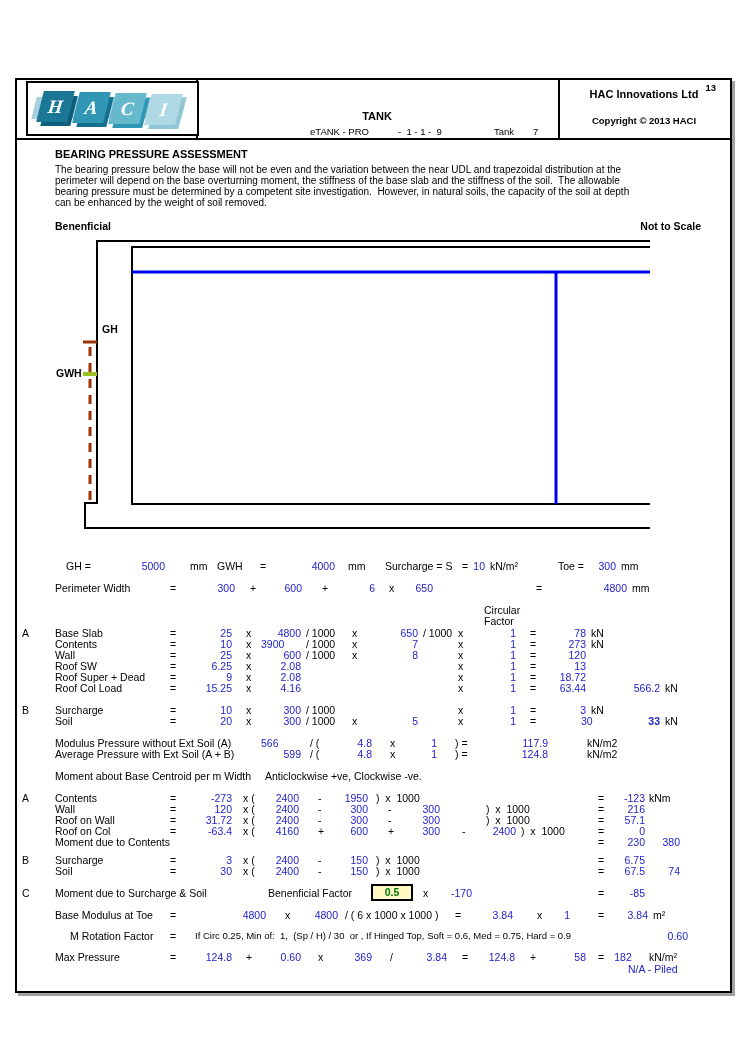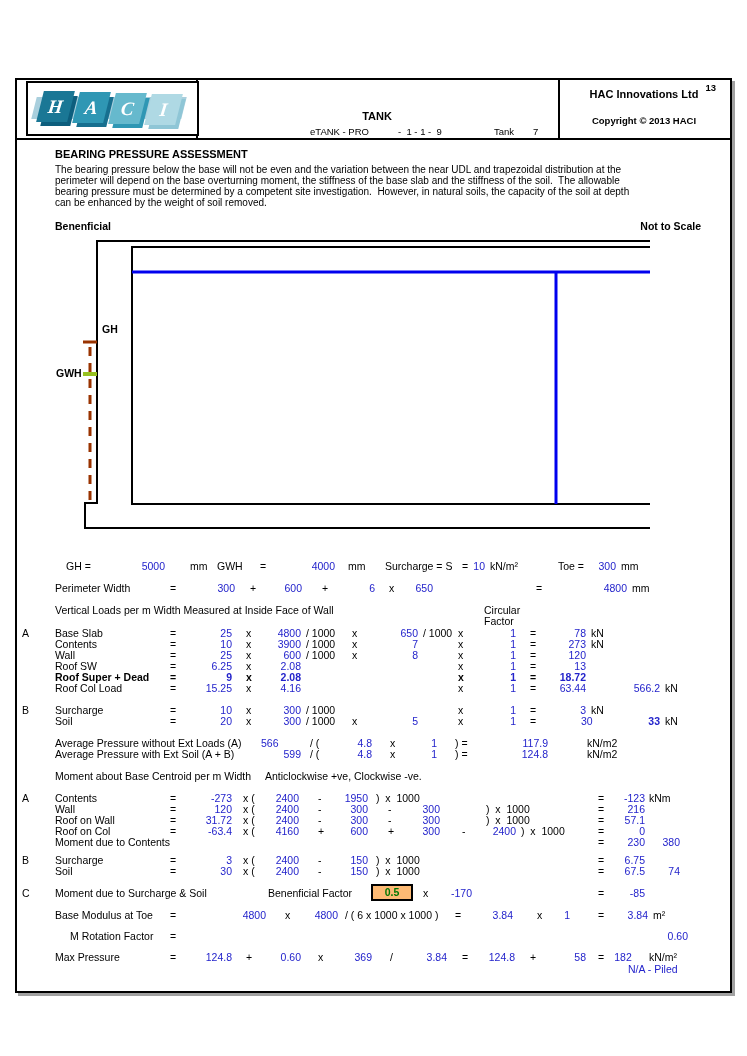--- a/index.html
+++ b/index.html
@@ -20,21 +20,21 @@
     position:absolute;left:0;top:0;width:100%;height:100%;
     display:flex;align-items:center;justify-content:center;
     font-family:"Liberation Serif",serif;font-style:italic;font-weight:bold;
     color:#fff;font-size:19px;transform:skewX(7deg);
   }
   .row{position:absolute;left:0;width:747px;height:12px;}
   .tk{position:absolute;top:0;font-size:10.5px;white-space:pre;line-height:12px;}
   .tk.blue{color:#2323CB;}
   .tk.green{color:#007700;}
   .val-box{
-    background:#fdba74;border:2px solid #000;line-height:11px;
+    background:#fef9c3;border:2px solid #000;line-height:11px;
     margin-top:-3px;padding:1px 0 0 0;height:12px;
   }
   #diagram{position:absolute;left:0;top:0;}
 </style>
 </head>
 <body>
 
 <div id="page-box"></div>
 <div class="hline" style="left:15px;top:138px;width:715px;"></div>
 <div class="vline" style="left:196px;top:78px;height:60px;"></div>
@@ -138,21 +138,20 @@
       <span class="tk blue" style="left: 270px; width: 32px; text-align: right;">600</span>
       <span class="tk" style="left: 322px;">+</span>
       <span class="tk blue" style="left: 355px; width: 20px; text-align: right;">6</span>
       <span class="tk" style="left: 389px;">x</span>
       <span class="tk blue" style="left: 401px; width: 32px; text-align: right;">650</span>
       <span class="tk" style="left: 536px;">=</span>
       <span class="tk blue" style="left: 588px; width: 39px; text-align: right;">4800</span>
       <span class="tk" style="left: 632px;">mm</span>
     </div>
     <div class="row" style="top: 604px;">
-      <span class="tk" style="left: 55px;">Vertical Loads per m Width Measured at Inside Face of Wall</span>
       <span class="tk" style="left: 484px;">Circular</span>
     </div>
     <div class="row" style="top: 615px;">
       <span class="tk" style="left: 484px;">Factor</span>
     </div>
     <div class="row" style="top: 627px;">
       <span class="tk" style="left: 22px;">A</span>
       <span class="tk" style="left: 55px;">Base Slab</span>
       <span class="tk" style="left: 170px;">=</span>
       <span class="tk blue" style="left: 192px; width: 40px; text-align: right;">25</span>
@@ -166,21 +165,21 @@
       <span class="tk blue" style="left: 496px; width: 20px; text-align: right;">1</span>
       <span class="tk" style="left: 530px;">=</span>
       <span class="tk blue" style="left: 546px; width: 40px; text-align: right;">78</span>
       <span class="tk" style="left: 591px;">kN</span>
     </div>
     <div class="row" style="top: 638px;">
       <span class="tk" style="left: 55px;">Contents</span>
       <span class="tk" style="left: 170px;">=</span>
       <span class="tk blue" style="left: 192px; width: 40px; text-align: right;">10</span>
       <span class="tk" style="left: 246px;">x</span>
-      <span class="tk blue" style="left: 261px; width: 40px; text-align: right;">3900</span>
+      <span class="tk blue" style="left: 261px; width: 40px; ">3900</span>
       <span class="tk" style="left: 306px;">/ 1000</span>
       <span class="tk" style="left: 352px;">x</span>
       <span class="tk blue" style="left: 378px; width: 40px; text-align: right;">7</span>
       <span class="tk" style="left: 458px;">x</span>
       <span class="tk blue" style="left: 496px; width: 20px; text-align: right;">1</span>
       <span class="tk" style="left: 530px;">=</span>
       <span class="tk blue" style="left: 546px; width: 40px; text-align: right;">273</span>
       <span class="tk" style="left: 591px;">kN</span>
     </div>
     <div class="row" style="top: 649px;">
@@ -201,21 +200,21 @@
       <span class="tk" style="left: 55px;">Roof SW</span>
       <span class="tk" style="left: 170px;">=</span>
       <span class="tk blue" style="left: 192px; width: 40px; text-align: right;">6.25</span>
       <span class="tk" style="left: 246px;">x</span>
       <span class="tk blue" style="left: 261px; width: 40px; text-align: right;">2.08</span>
       <span class="tk" style="left: 458px;">x</span>
       <span class="tk blue" style="left: 496px; width: 20px; text-align: right;">1</span>
       <span class="tk" style="left: 530px;">=</span>
       <span class="tk blue" style="left: 546px; width: 40px; text-align: right;">13</span>
     </div>
-    <div class="row" style="top: 671px; font-weight: bold;">
+    <div class="row" style="top: 671px;">
       <span class="tk" style="left: 55px;">Roof Super + Dead</span>
       <span class="tk" style="left: 170px;">=</span>
       <span class="tk blue" style="left: 192px; width: 40px; text-align: right;">9</span>
       <span class="tk" style="left: 246px;">x</span>
       <span class="tk blue" style="left: 261px; width: 40px; text-align: right;">2.08</span>
       <span class="tk" style="left: 458px;">x</span>
       <span class="tk blue" style="left: 496px; width: 20px; text-align: right;">1</span>
       <span class="tk" style="left: 530px;">=</span>
       <span class="tk blue" style="left: 546px; width: 40px; text-align: right;">18.72</span>
     </div>
@@ -256,21 +255,21 @@
       <span class="tk" style="left: 352px;">x</span>
       <span class="tk blue" style="left: 378px; width: 40px; text-align: right;">5</span>
       <span class="tk" style="left: 458px;">x</span>
       <span class="tk blue" style="left: 496px; width: 20px; text-align: right;">1</span>
       <span class="tk" style="left: 530px;">=</span>
       <span class="tk blue" style="left: 581px;">30</span>
       <span class="tk blue" style="left: 614px; width: 46px; text-align: right; font-weight: bold;">33</span>
       <span class="tk" style="left: 665px;">kN</span>
     </div>
     <div class="row" style="top: 737px;">
-      <span class="tk" style="left: 55px;">Average Pressure without Ext Loads (A)</span>
+      <span class="tk" style="left: 55px;">Modulus Pressure without Ext Soil (A)</span>
       <span class="tk blue" style="left: 261px; width: 40px; text-align: left;">566</span>
       <span class="tk" style="left: 310px;">/ (</span>
       <span class="tk blue" style="left: 335px; width: 37px; text-align: right;">4.8</span>
       <span class="tk" style="left: 390px;">x</span>
       <span class="tk blue" style="left: 417px; width: 20px; text-align: right;">1</span>
       <span class="tk" style="left: 455px;">) =</span>
       <span class="tk blue" style="left: 500px; width: 48px; text-align: right;">117.9</span>
       <span class="tk" style="left: 587px;">kN/m2</span>
     </div>
     <div class="row" style="top: 748px;">
@@ -399,20 +398,21 @@
       <span class="tk blue" style="left: 473px; width: 40px; text-align: right;">3.84</span>
       <span class="tk" style="left: 537px;">x</span>
       <span class="tk blue" style="left: 550px; width: 20px; text-align: right;">1</span>
       <span class="tk" style="left: 598px;">=</span>
       <span class="tk blue" style="left: 606px; width: 42px; text-align: right;">3.84</span>
       <span class="tk" style="left: 653px;">m²</span>
     </div>
     <div class="row" style="top: 930px;">
       <span class="tk" style="left: 70px;">M Rotation Factor</span>
       <span class="tk" style="left: 170px;">=</span>
+      <span class="tk" style="left: 195px; font-size: 9.5px;">If Circ 0.25, Min of:  1,  (Sp / H) / 30  or , If Hinged Top, Soft = 0.6, Med = 0.75, Hard = 0.9</span>
       <span class="tk blue" style="left: 650px; width: 38px; text-align: right;">0.60</span>
     </div>
     <div class="row" style="top: 951px;">
       <span class="tk" style="left: 55px;">Max Pressure</span>
       <span class="tk" style="left: 170px;">=</span>
       <span class="tk blue" style="left: 187px; width: 45px; text-align: right;">124.8</span>
       <span class="tk" style="left: 246px;">+</span>
       <span class="tk blue" style="left: 261px; width: 40px; text-align: right;">0.60</span>
       <span class="tk" style="left: 318px;">x</span>
       <span class="tk blue" style="left: 335px; width: 37px; text-align: right;">369</span>

